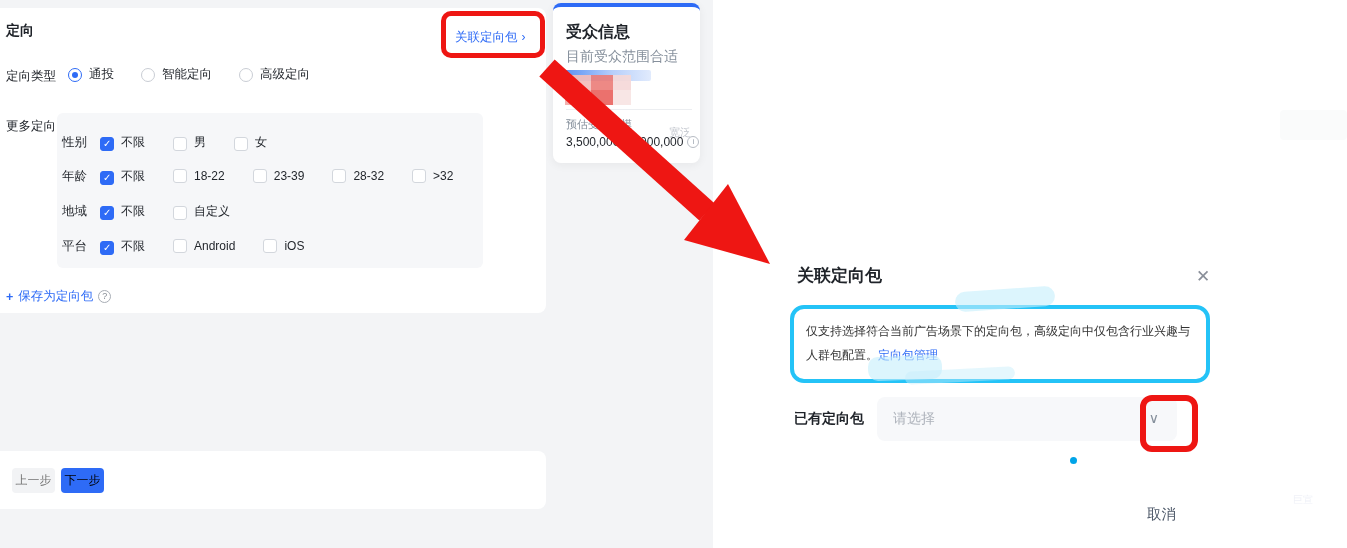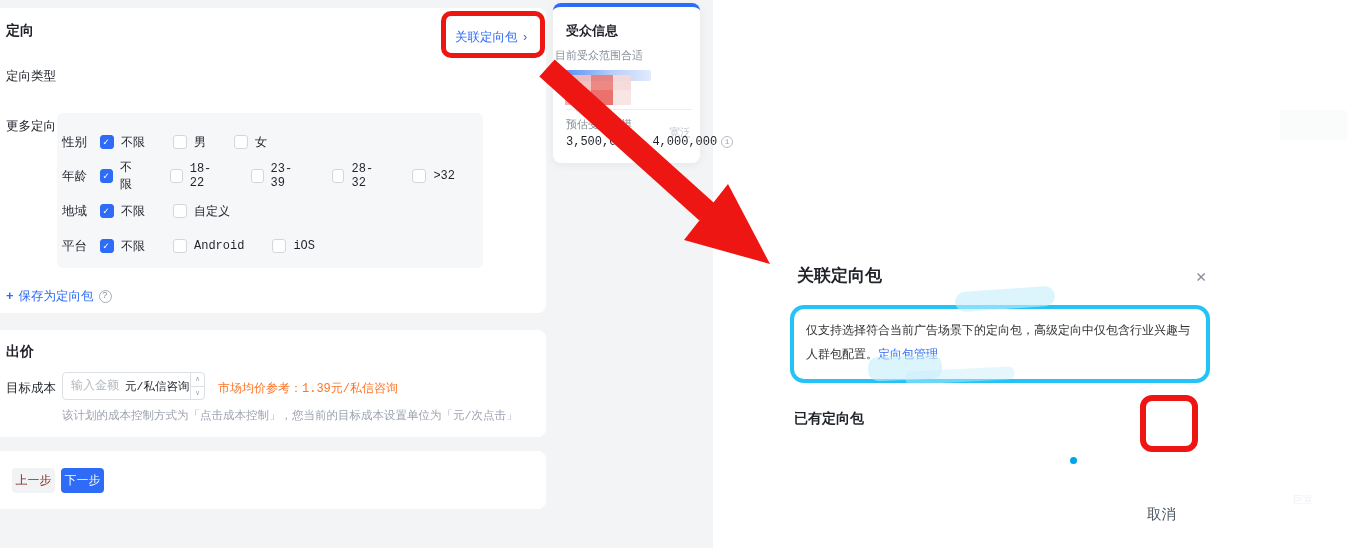--- a/index.html
+++ b/index.html
@@ -1,18 +1,18 @@
 <!DOCTYPE html>
 <html><head>
 <meta charset="utf-8">
 <style>
   * { margin:0; padding:0; box-sizing:border-box; }
   html,body { width:1347px; height:548px; overflow:hidden; }
   body { font-family:"Liberation Sans","DejaVu Sans",sans-serif; background:#ffffff; color:#1f2329; }
-  .stage { position:relative; width:1347px; height:548px; background:#fff;font-family:Liberation Mono, monospace; }
+  .stage { position:relative; width:1347px; height:548px; background:#fff; }
 
   
   .left-bg { position:absolute; left:0; top:0; width:713px; height:548px; background:#f3f4f6; }
   .edge-smudge { position:absolute; left:1280px; top:110px; width:67px; height:30px; background:#fafbfb; border-radius:4px; }
 
   .card { position:absolute; left:0; width:546px; background:#fff; border-radius:0 8px 8px 0; }
   .card1 { top:8px; height:305px; }
   .card2 { top:330px; height:107px; }
   .card3 { top:451px; height:58px; }
 
@@ -34,21 +34,21 @@
   .radio .rdot { width:14px; height:14px; border-radius:50%; border:1px solid #c9cdd4; background:#fff; position:relative; }
   .radio.on .rdot { border-color:#2e6bf6; }
   .radio.on .rdot::after { content:""; position:absolute; left:3px; top:3px; width:6px; height:6px; border-radius:50%; background:#2e6bf6; }
   .radio .rlabel { margin-left:7px; font-size:12.5px; color:#1f2329; }
   .type-desc { position:absolute; left:84px; top:84px; font-size:11.5px; color:#9ca3af; }
 
   
   .more-box { position:absolute; left:57px; top:105px; width:426px; height:155px; background:#f6f7f9; border-radius:6px; }
   .crow { position:absolute; left:5px; display:flex; align-items:center; height:18px; }
   .crow-label { width:38px; font-size:12.5px; color:#1f2329; flex:0 0 38px; }
-  .cb { display:flex; align-items:center; margin-right:28px; cursor:pointer; }
+  .cb { display:flex; align-items:flex-end; margin-right:28px; cursor:pointer; }
   .cb .box { width:14px; height:14px; border-radius:3px; border:1px solid #d3d7dd; background:#fff; position:relative; }
   .cb.checked .box { background:#2e6bf6; border-color:#2e6bf6; }
   .cb.checked .box::after { content:"\2713"; position:absolute; left:2px; top:0px; font-size:10px; color:#fff; }
   .cb .cb-text { margin-left:7px; font-size:12px; color:#1f2329; }
 
   .save-link { position:absolute; left:6px; top:280px; font-size:12.5px; color:#2e6bf6; cursor:pointer; display:flex; align-items:center; }
   .save-link .plus { margin-right:5px; font-weight:bold; }
   .help-icon { display:inline-block; width:13px; height:13px; border:1px solid #a8adb5; border-radius:50%; color:#868c95; font-size:9px; line-height:11px; text-align:center; margin-left:5px; }
 
   
@@ -57,27 +57,27 @@
   .cost-input input::placeholder { color:#b4b9c0; }
   .cost-suffix { font-size:11.5px; color:#1f2329; white-space:nowrap; }
   .stepper { margin-left:auto; width:14px; height:100%; border-left:1px solid #dcdfe5; display:flex; flex-direction:column; }
   .stepper span { flex:1; font-size:7px; color:#9ca3af; text-align:center; line-height:13px; cursor:pointer; }
   .stepper span + span { border-top:1px solid #dcdfe5; }
   .market-ref { position:absolute; left:218px; top:50px; font-size:12px; color:#ff7629; white-space:nowrap; }
   .cost-hint { position:absolute; left:62px; top:78px; font-size:11.5px; color:#9ca3af; white-space:nowrap; }
 
   
   .btn { position:absolute; height:25px; border-radius:4px; font-size:12px; display:flex; align-items:center; justify-content:center; cursor:pointer; }
-  .btn-prev { left:12px; top:17px; width:43px; background:#f2f3f5; color:#7f1d1d; }
-  .btn-next { left:61px; top:17px; width:43px; background:#2e6bf6; color:#ffffff; }
+  .btn-prev { left:12px; top:17px; width:43px; background:#f2f3f5; color:#737373; }
+  .btn-next { left:61px; top:17px; width:43px; background:#2e6bf6; color:#000000; }
 
   
   .aud-card { position:absolute; left:553px; top:3px; width:147px; height:160px; background:#fff; border-radius:8px; border-top:4px solid #2e6bf6; box-shadow:0 2px 10px rgba(31,35,41,.06); z-index:10; }
-  .aud-title { position:absolute; left:13px; top:15px; font-size:13px; font-weight:bold; }
-  .aud-status { position:absolute; left:2px; top:41px; font-size:11px; color:#86909c; }
+  .aud-title { position:absolute; left:13px; top:15px; font-size:16px; font-weight:bold; }
+  .aud-status { position:absolute; left:13px; top:41px; font-size:14px; color:#86909c; }
   .aud-slider { position:absolute; left:2px; top:63px; width:96px; height:11px; border-radius:2px;
     background:linear-gradient(90deg,#4f86f4 0%,#7da9f7 30%,#b7cffa 60%,#e1ebfd 100%); }
   .aud-redact { position:absolute; left:12px; top:68px; width:66px; height:30px; display:grid;
     grid-template-columns:40% 32% 28%; grid-template-rows:50% 50%; opacity:.92; }
   .aud-redact i { display:block; }
   .aud-redact i:nth-child(1){background:#f4bdbb;} .aud-redact i:nth-child(2){background:#ec7f7b;}
   .aud-redact i:nth-child(3){background:#f6d9d8;} .aud-redact i:nth-child(4){background:#f3aba9;}
   .aud-redact i:nth-child(5){background:#ea6561;} .aud-redact i:nth-child(6){background:#f8e4e3;}
   .aud-scale { position:absolute; right:9px; top:80px; font-size:11px; color:#c0c4cc;margin-top:38px; }
   .aud-divider { position:absolute; left:13px; right:8px; top:102px; height:1px; background:#eceef1; }
@@ -111,20 +111,34 @@
   <div class="edge-smudge"></div>
 
   <div class="card card1">
     <div class="sec-title" style="top:14px">定向</div>
 
     <div class="assoc-link">
       <span>关联定向包</span><span class="chev">›</span>
     </div>
 
     <div class="row-label" style="top:60px">定向类型</div>
+    <div class="radio-group">
+      <span class="radio on">
+        <span class="rdot"></span>
+        <span class="rlabel">通投</span>
+      </span>
+      <span class="radio">
+        <span class="rdot"></span>
+        <span class="rlabel">智能定向</span>
+      </span>
+      <span class="radio">
+        <span class="rdot"></span>
+        <span class="rlabel">高级定向</span>
+      </span>
+    </div>
 
     <div class="row-label" style="top:110px">更多定向</div>
 
     <div class="more-box">
 
       <div class="crow" style="top:20px">
         <span class="crow-label">性别</span>
         <span class="cb checked">
             <span class="box"></span>
             <span class="cb-text">不限</span>
@@ -192,35 +206,20 @@
       </div>
     </div>
 
     <div class="save-link">
       <span class="plus">+</span>
       <span>保存为定向包</span>
       <span class="help-icon">?</span>
     </div>
   </div>
 
-  <div class="card card2">
-    <div class="sec-title" style="top:13px">出价</div>
-    <div class="row-label" style="top:50px">目标成本</div>
-
-    <div class="cost-input">
-      <input type="text" placeholder="输入金额" style="">
-      <span class="cost-suffix">元/私信咨询</span>
-      <span class="stepper">
-        <span>∧</span>
-        <span>∨</span>
-      </span>
-    </div>
-    <div class="market-ref">市场均价参考：1.39元/私信咨询</div>
-    <div class="cost-hint">该计划的成本控制方式为「点击成本控制」，您当前的目标成本设置单位为「元/次点击」</div>
-  </div>
 
   <div class="card card3">
     <div class="btn btn-prev">上一步</div>
     <div class="btn btn-next">下一步</div>
   </div>
 
   <div class="aud-card">
     <div class="aud-title">受众信息</div>
     <div class="aud-status">目前受众范围合适</div>
     <div class="aud-slider"></div>
@@ -245,20 +244,24 @@
   <div class="modal-close">✕</div>
 
   <div class="notice-box">
     <span>仅支持选择符合当前广告场景下的定向包，高级定向中仅包含行业兴趣与人群包配置。</span><span class="notice-link">定向包管理</span>
   </div>
   <div class="hl hl1"></div>
   <div class="hl hl2"></div>
   <div class="hl hl3"></div>
 
   <div class="sel-label">已有定向包</div>
+  <div class="sel-box">
+    <span class="sel-placeholder">请选择</span>
+    <span class="sel-chevron">∨</span>
+  </div>
   <div class="blue-dot"></div>
 
   <div class="cancel-btn">取消</div>
   <div class="watermark">巨宣</div>
 
   <div class="ann-box ann-box1"></div>
   <div class="ann-box ann-box2"></div>
   <svg class="ann-svg" viewBox="0 0 1347 548" xmlns="http://www.w3.org/2000/svg">
     <line x1="547" y1="68" x2="707" y2="212" stroke="#ee1613" stroke-width="23"></line>
     <polygon points="770,264 728,184 684,240" fill="#ee1613"></polygon>

